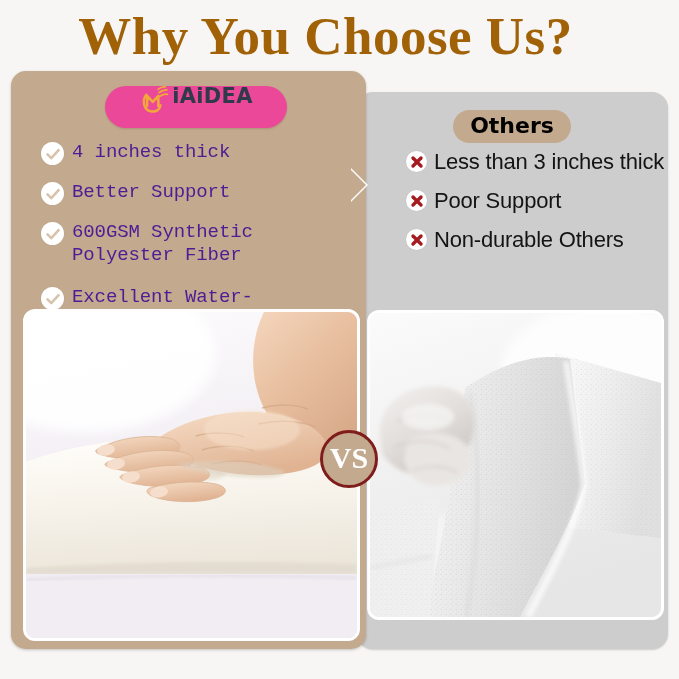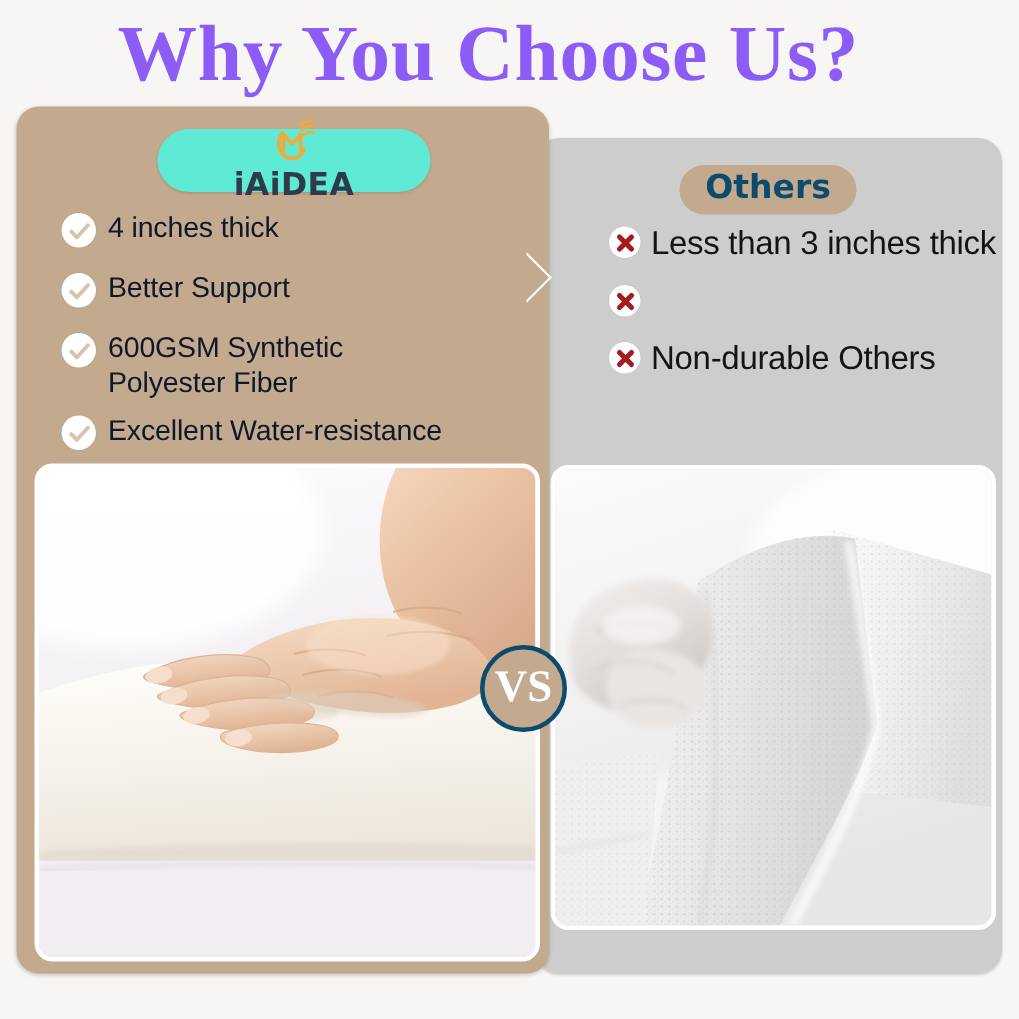--- a/index.html
+++ b/index.html
@@ -27,21 +27,21 @@
     position: absolute;
     left: 0;
     top: 6px;
     width: 651px;
     text-align: center;
     font-family: "Liberation Serif", serif;
     font-weight: bold;
     font-size: 53px;
     line-height: 60px;
     letter-spacing: 0.5px;
-    color: #8b5cf6;
+    color: #a16207;
     white-space: nowrap;
   }
 
   
   .panel-right {
     position: absolute;
     left: 357px;
     top: 92px;
     width: 311px;
     height: 557px;
@@ -74,28 +74,26 @@
     filter: drop-shadow(2px 0 0 #ffffff);
   }
 
   
   .brand-badge {
     position: absolute;
     left: 94px;
     top: 15px;
     width: 182px;
     height: 42px;
-    background: #5eead4;
+    background: #ec4899;
     border-radius: 21px;
     box-shadow: 0 1px 2px rgba(0,0,0,0.13);
     display: flex;
-    align-items: center;
     justify-content: center;
     gap: 2px;
-    flex-direction: column;
   }
   .brand-mark {
     width: 31px;
     height: 31px;
     position: relative;
     flex: 0 0 auto;
   }
   .brand-name {
     font-family: "DejaVu Sans", sans-serif;
     font-weight: bold;
@@ -116,21 +114,21 @@
     background: #c3a98d;
     border-radius: 17px;
     display: flex;
     align-items: center;
     justify-content: center;
   }
   .others-badge span {
     font-family: "DejaVu Sans", sans-serif;
     font-weight: bold;
     font-size: 22px;
-    color: #0c4a6e;
+    color: #000000;
     line-height: 1;
     padding-bottom: 2px;
   }
 
   
   .feat-list-left {
     position: absolute;
     left: 30px;
     top: 70px;
     width: 320px;
@@ -140,21 +138,21 @@
     left: 49px;
     top: 58px;
     width: 265px;
   }
 
   .feat-row {
     display: flex;
     align-items: flex-start;
     margin-bottom: 16px;
   }
-  .feat-row.tight { margin-bottom: 9px; }
+  .feat-row.tight { margin-bottom: 19px; }
 
   .mark {
     flex: 0 0 auto;
     width: 23px;
     height: 23px;
     border-radius: 50%;
     background: #ffffff;
     display: flex;
     align-items: center;
     justify-content: center;
@@ -163,24 +161,24 @@
     box-shadow: 0 0 0 0.5px rgba(0,0,0,0.04);
   }
   .mark.x {
     width: 21px;
     height: 21px;
     margin-right: 7px;
   }
   .mark svg { display: block; }
 
   .feat-text {
-    font-family: Liberation Sans, sans-serif;
+    font-family: Liberation Mono, monospace;
     font-size: 19px;
     line-height: 23px;
-    color: #0f172a;
+    color: #4c1d95;
     letter-spacing: -0.1px;
   }
   .feat-text-right {
     font-family: "Liberation Sans", sans-serif;
     font-size: 22px;
     line-height: 23px;
     color: #141414;
     letter-spacing: -0.2px;
     white-space: nowrap;
   }
@@ -213,21 +211,21 @@
 
   
   .vs-badge {
     position: absolute;
     left: 320px;
     top: 430px;
     width: 58px;
     height: 58px;
     border-radius: 50%;
     background: #c3a98d;
-    border: 3px solid #0c4a6e;
+    border: 3px solid #7f1d1d;
     box-sizing: border-box;
     display: flex;
     align-items: center;
     justify-content: center;
     z-index: 40;
   }
   .vs-badge span {
     font-family: "Liberation Serif", serif;
     font-weight: bold;
     font-size: 30px;
@@ -266,20 +264,21 @@
 
       <div class="feat-row">
         <span class="mark x">
           <svg viewBox="0 0 20 20" width="20" height="20" aria-hidden="true">
             <g stroke="#a51c20" stroke-width="3.4" stroke-linecap="round">
               <line x1="6" y1="6" x2="14" y2="14"></line>
               <line x1="14" y1="6" x2="6" y2="14"></line>
             </g>
           </svg>
         </span>
+        <span class="feat-text-right">Poor Support</span>
       </div>
 
       <div class="feat-row">
         <span class="mark x">
           <svg viewBox="0 0 20 20" width="20" height="20" aria-hidden="true">
             <g stroke="#a51c20" stroke-width="3.4" stroke-linecap="round">
               <line x1="6" y1="6" x2="14" y2="14"></line>
               <line x1="14" y1="6" x2="6" y2="14"></line>
             </g>
           </svg>

